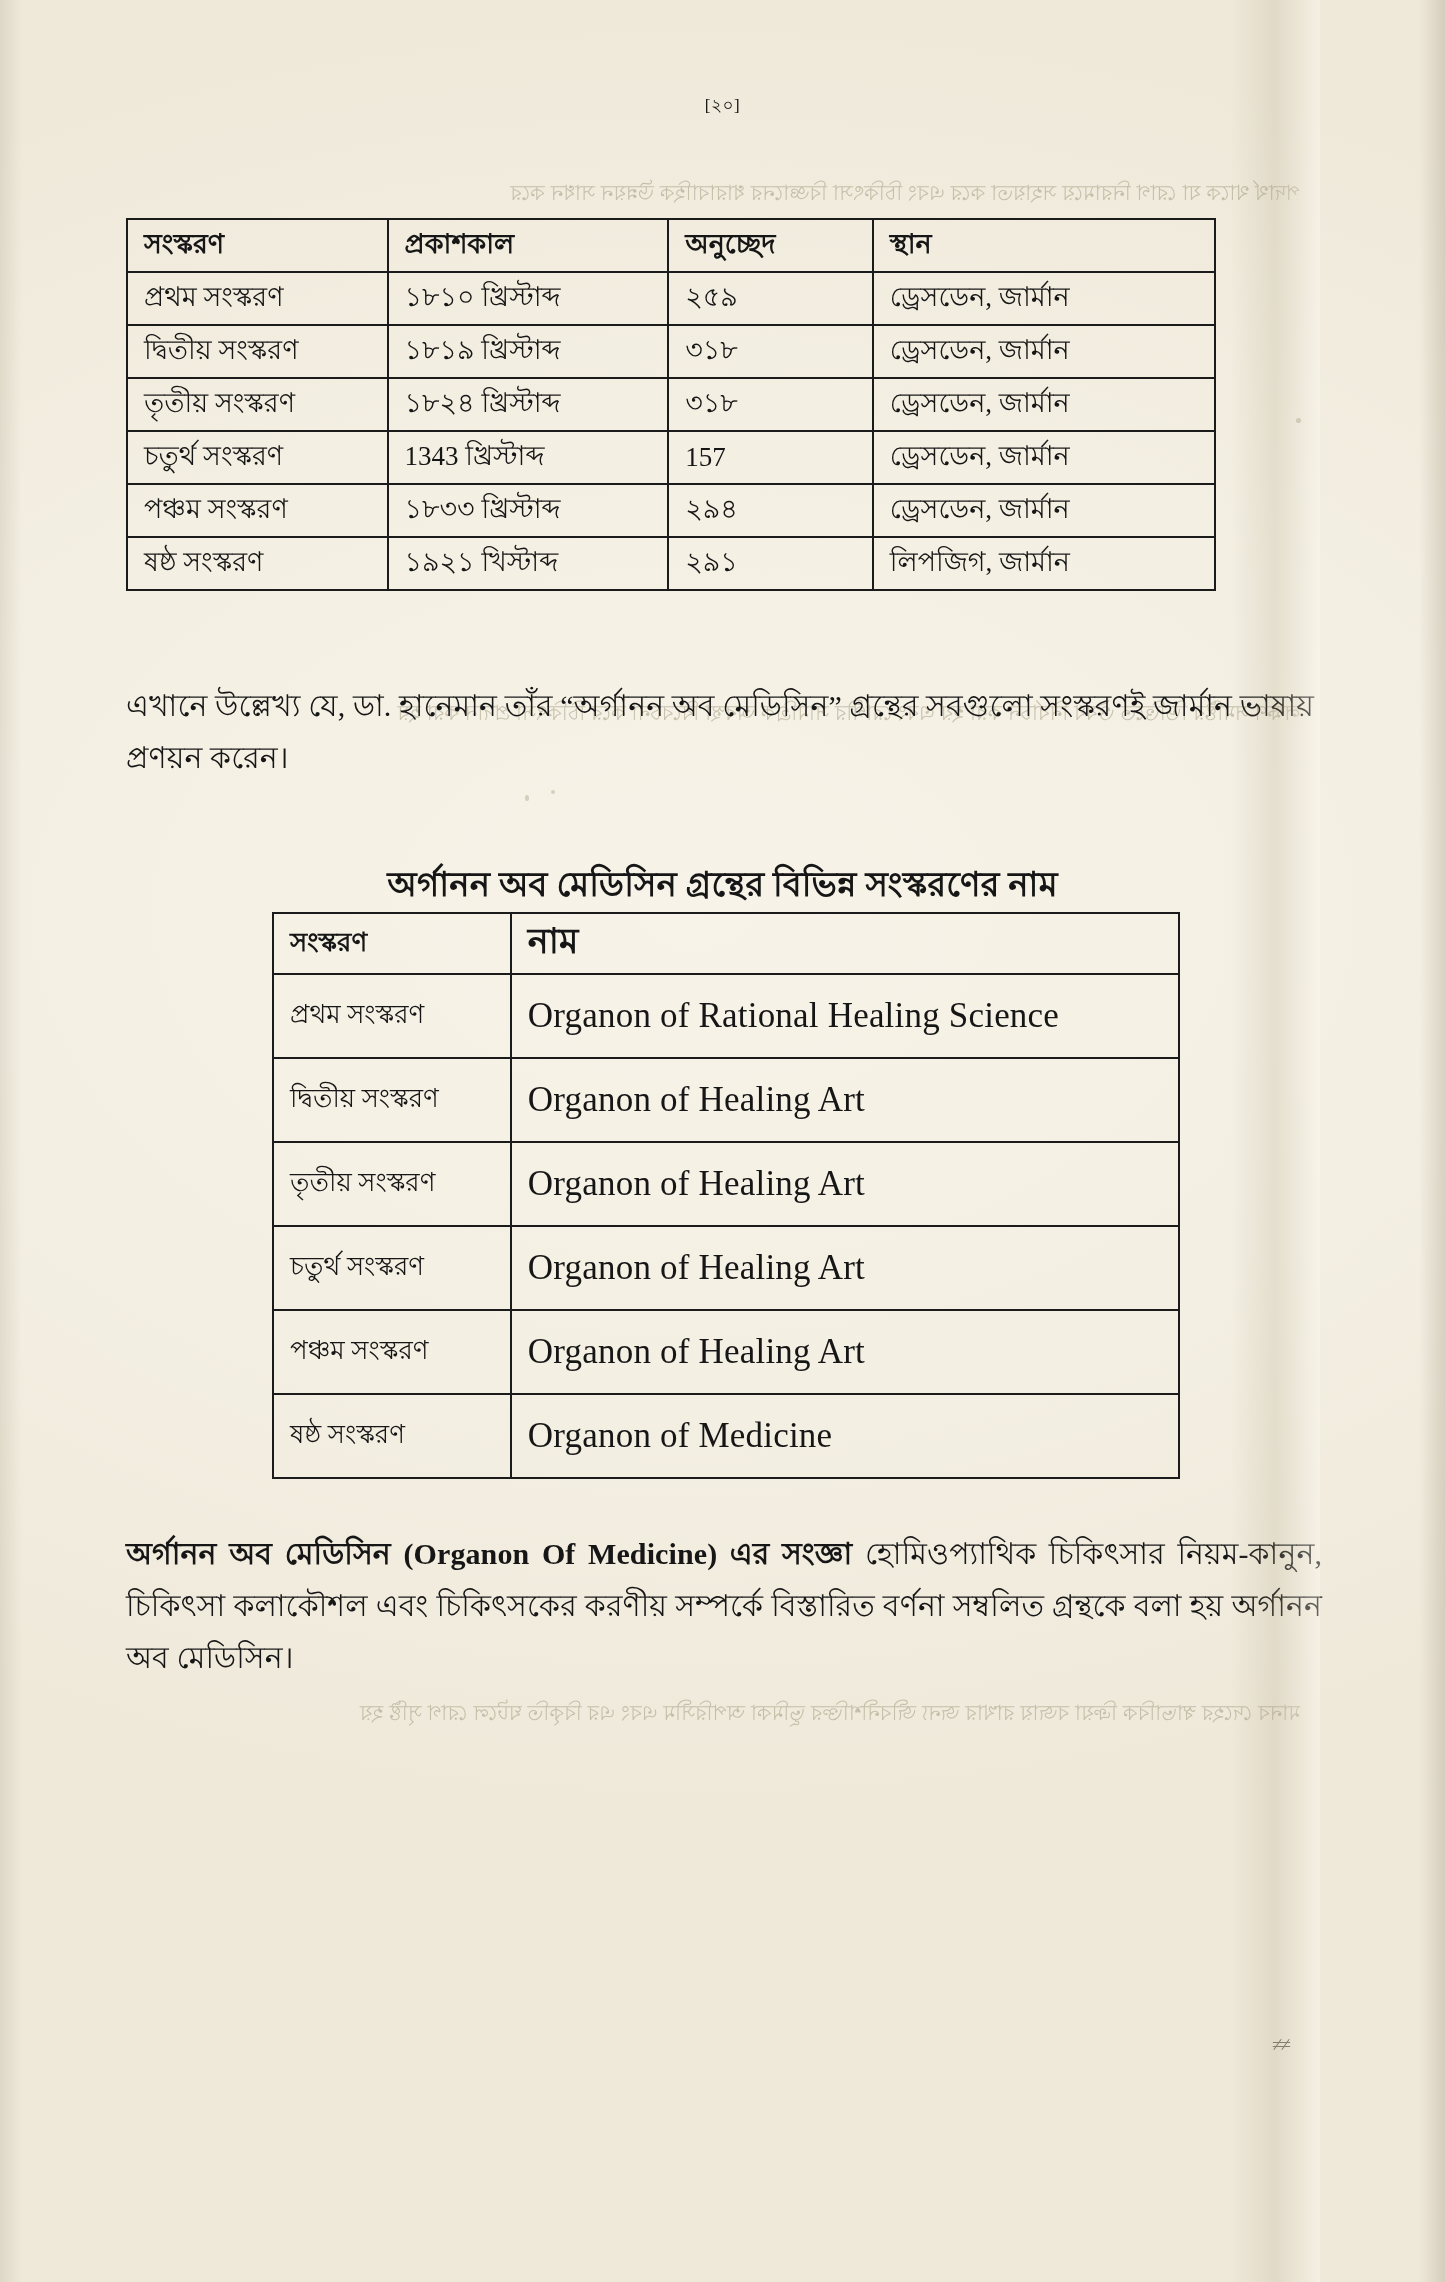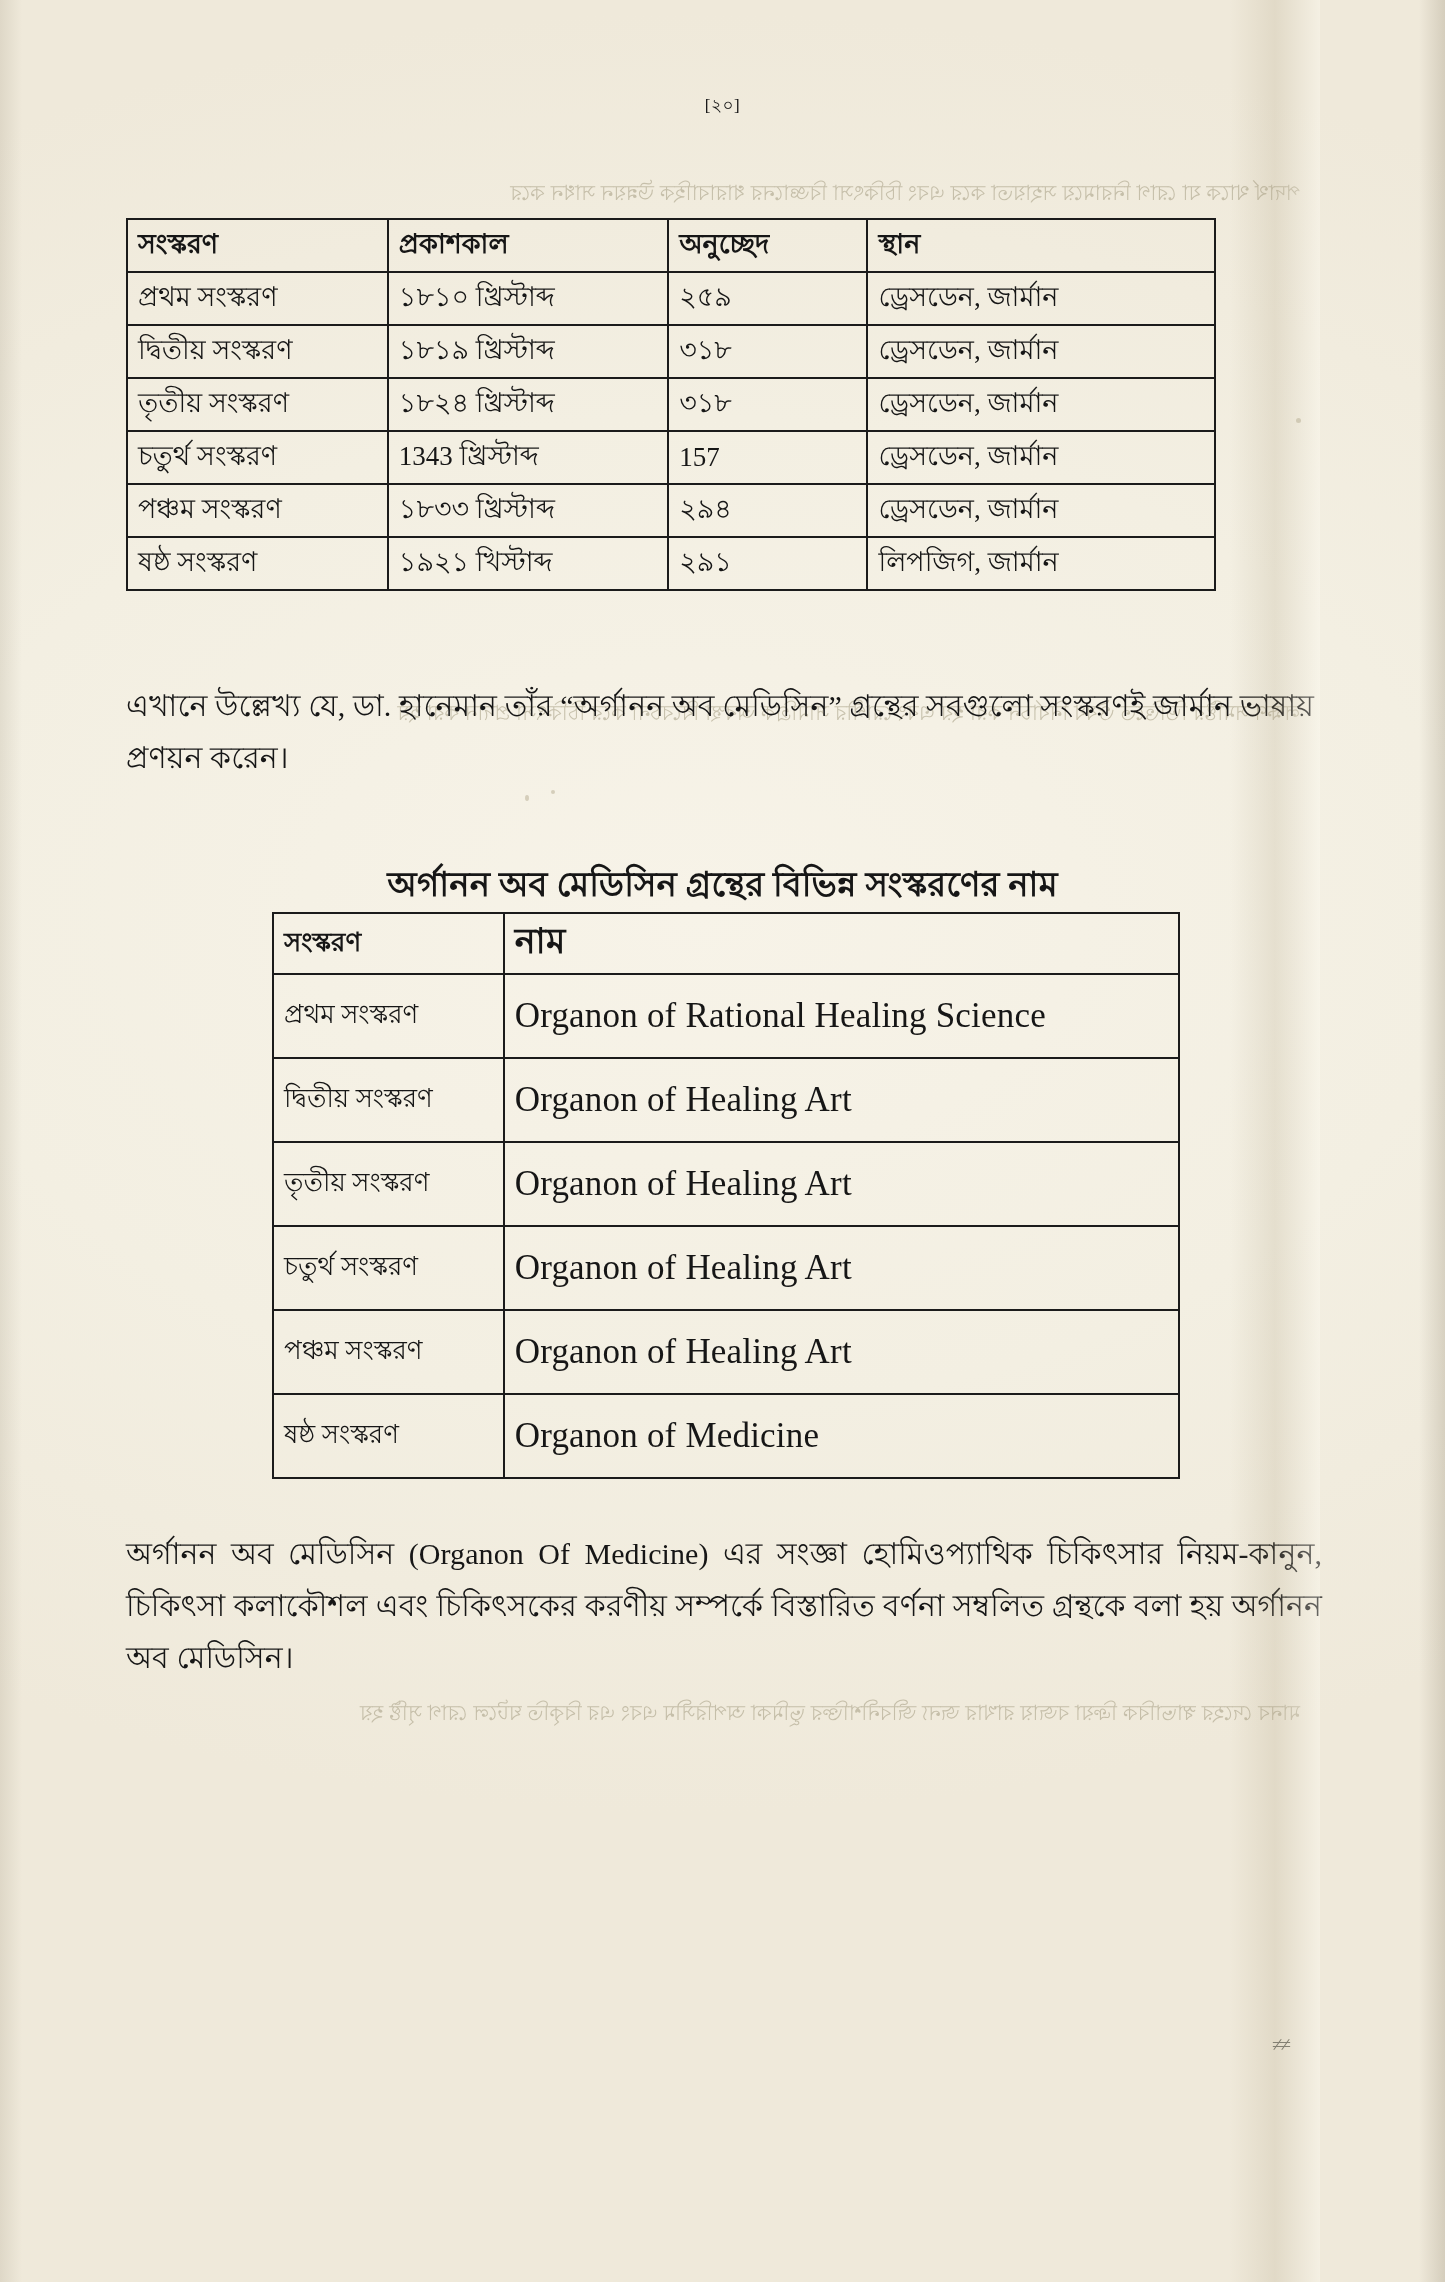--- a/index.html
+++ b/index.html
@@ -86,21 +86,21 @@
   #heading-1 { top: 152px; }
   #heading-2 { top: 858px; }
 
   table {
     position: absolute;
     border-collapse: collapse;
     background: transparent;
   }
   table td, table th {
     border: 2px solid #1b1b1b;
-    padding: 0 10px;
+    padding: 0 16px;
     font-size: 27px;
     font-weight: normal;
     text-align: left;
     vertical-align: middle;
   }
   
   #editions-table {
     left: 126px;
     top: 218px;
     width: 1090px;
@@ -141,21 +141,21 @@
   #para-1 {
     left: 126px;
     top: 680px;
     width: 1188px;
   }
   #para-2 {
     left: 126px;
     top: 1528px;
     width: 1196px;
   }
-  .b { font-weight: normal; }
+  .b { font-weight: bold; }
   .smudge {
     position: absolute;
     left: 1272px;
     top: 2040px;
     width: 30px;
     height: 26px;
     color: #6c6a5e;
     font-size: 20px;
     letter-spacing: -3px;
     line-height: 9px;

